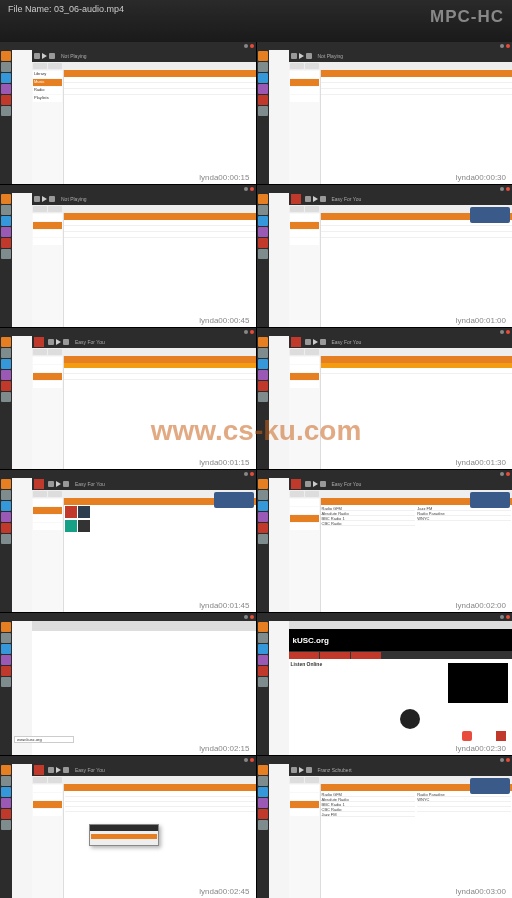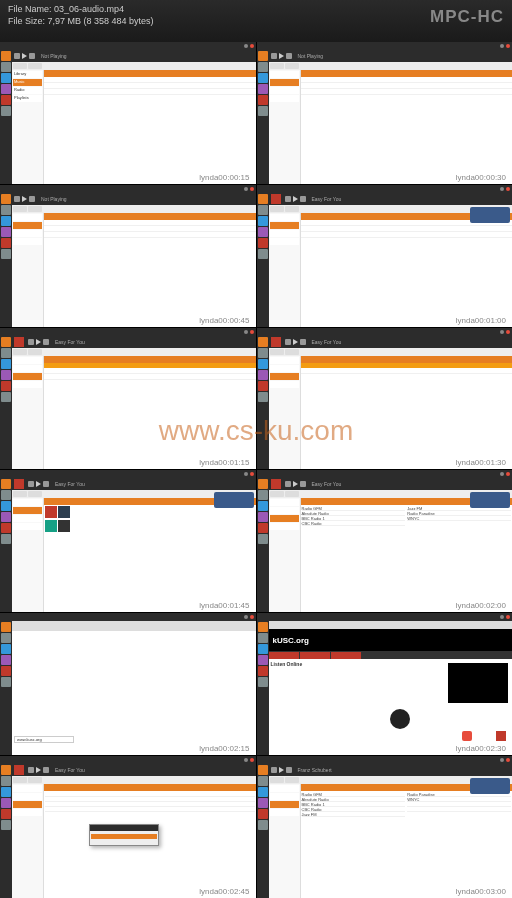--- a/index.html
+++ b/index.html
@@ -5,21 +5,21 @@
 * { margin: 0; padding: 0; box-sizing: border-box; }
 body { width: 512px; height: 898px; background: #1a1a1a; font-family: Arial, sans-serif; font-size: 7px; overflow: hidden; position: relative; }
 .topbar { position: absolute; top: 0; left: 0; right: 0; height: 42px; background: linear-gradient(#2a2a2a, #1a1a1a); color: #ccc; padding: 4px 8px; font-size: 9px; line-height: 1.3; z-index: 10; }
 .topbar .brand { position: absolute; right: 8px; top: 6px; font-size: 17px; font-weight: bold; color: #888; letter-spacing: 1px; }
 .grid { position: absolute; top: 42px; left: 0; right: 0; bottom: 0; display: grid; grid-template-columns: 1fr 1fr; grid-template-rows: repeat(6, 1fr); gap: 1px; background: #000; }
 .thumb { background: #f5f5f5; position: relative; overflow: hidden; display: flex; flex-direction: column; }
 .thumb-titlebar { height: 8px; background: #2c2c2c; display: flex; align-items: center; justify-content: flex-end; padding: 0 2px; }
 .tb-dot { width: 4px; height: 4px; border-radius: 50%; margin-left: 2px; }
 .tb-red { background: #e74c3c; }
 .tb-gray { background: #888; }
-.thumb-body { flex: 1; display: flex; position: relative; }
+.thumb-body { flex: 1; display: flex; position: relative; gap: 20px; }
 .launcher { width: 12px; background: #2c2c2c; display: flex; flex-direction: column; gap: 1px; padding: 1px; }
 .l-icon { width: 10px; height: 10px; border-radius: 1px; }
 .l-orange { background: #e67e22; }
 .l-blue { background: #3498db; }
 .l-purple { background: #9b59b6; }
 .l-gray { background: #7f8c8d; }
 .l-red { background: #c0392b; }
 .app-area { flex: 1; display: flex; flex-direction: column; background: #fff; }
 .player-bar { height: 12px; background: #2c2c2c; display: flex; align-items: center; gap: 2px; padding: 0 2px; }
 .pb-btn { width: 6px; height: 6px; background: #999; border-radius: 1px; }
@@ -32,21 +32,21 @@
 .sidebar { width: 32px; background: #f8f8f8; border-right: 1px solid #ddd; padding: 1px; }
 .sb-item { height: 7px; background: #fff; margin-bottom: 1px; font-size: 4px; color: #333; overflow: hidden; padding-left: 1px; }
 .sb-item.active { background: #e67e22; color: #fff; }
 .main-pane { flex: 1; background: #fff; display: flex; flex-direction: column; }
 .orange-header { height: 7px; background: #e67e22; }
 .orange-header2 { height: 5px; background: #f39c12; }
 .list-area { flex: 1; background: #fff; }
 .list-row { height: 6px; border-bottom: 1px solid #f0f0f0; display: flex; }
 .list-cell { flex: 1; font-size: 4px; color: #555; padding-left: 2px; overflow: hidden; }
 .watermark { position: absolute; right: 4px; bottom: 2px; font-size: 8px; color: #888; background: rgba(255,255,255,0.8); padding: 0 2px; }
-.center-wm { position: absolute; top: 48%; left: 50%; transform: translate(-50%, -50%); font-size: 28px; font-weight: normal; color: rgba(200, 100, 30, 0.55); z-index: 20; pointer-events: none; white-space: nowrap; }
+.center-wm { position: absolute; top: 48%; left: 50%; transform: translate(-50%, -50%); font-size: 28px; font-weight: bold; color: rgba(200, 100, 30, 0.55); z-index: 20; pointer-events: none; white-space: nowrap; }
 .browser-pane { flex: 1; background: #fff; display: flex; flex-direction: column; }
 .browser-header { height: 22px; background: #000; color: #fff; display: flex; align-items: center; padding-left: 4px; font-size: 8px; font-weight: bold; }
 .browser-nav { height: 8px; background: #333; display: flex; gap: 1px; }
 .bn-tab { width: 30px; height: 7px; background: #c0392b; margin-top: 1px; }
 .browser-content { flex: 1; background: #fff; padding: 2px; position: relative; }
 .bc-title { font-size: 5px; font-weight: bold; color: #333; }
 .bc-box { width: 60px; height: 40px; background: #000; position: absolute; right: 4px; top: 4px; }
 .bc-disc { width: 20px; height: 20px; border-radius: 50%; background: #222; position: absolute; left: 50%; top: 50px; }
 .album-grid { display: flex; gap: 1px; padding: 1px; }
 .album { width: 12px; height: 12px; background: #333; }
@@ -63,21 +63,20 @@
 .urlbar { height: 7px; background: #fff; border: 1px solid #ccc; position: absolute; bottom: 12px; left: 14px; width: 60px; font-size: 4px; color: #333; padding-left: 2px; }
 .side-np { position: absolute; right: 2px; top: 14px; width: 40px; height: 16px; background: #3a5a8a; border-radius: 2px; }
 .heart-icon { width: 10px; height: 10px; background: #c0392b; position: absolute; right: 6px; bottom: 14px; }
 .speaker-icon { width: 10px; height: 10px; background: #e74c3c; position: absolute; right: 40px; bottom: 14px; border-radius: 2px; }
 </style>
 </head>
 <body>
 
 <div class="topbar">
   <div><span>File Name:</span> <span>03_06-audio.mp4</span></div>
-  <div><span>File Size:</span> <span>7,97 MB (8 358 484 bytes)</span></div>
   <div class="brand">MPC-HC</div>
 </div>
 
 <div class="center-wm">www.cs-ku.com</div>
 
 <div class="grid">
 
   <div class="thumb">
     <div class="thumb-titlebar">
         <div class="tb-dot tb-gray"></div>

